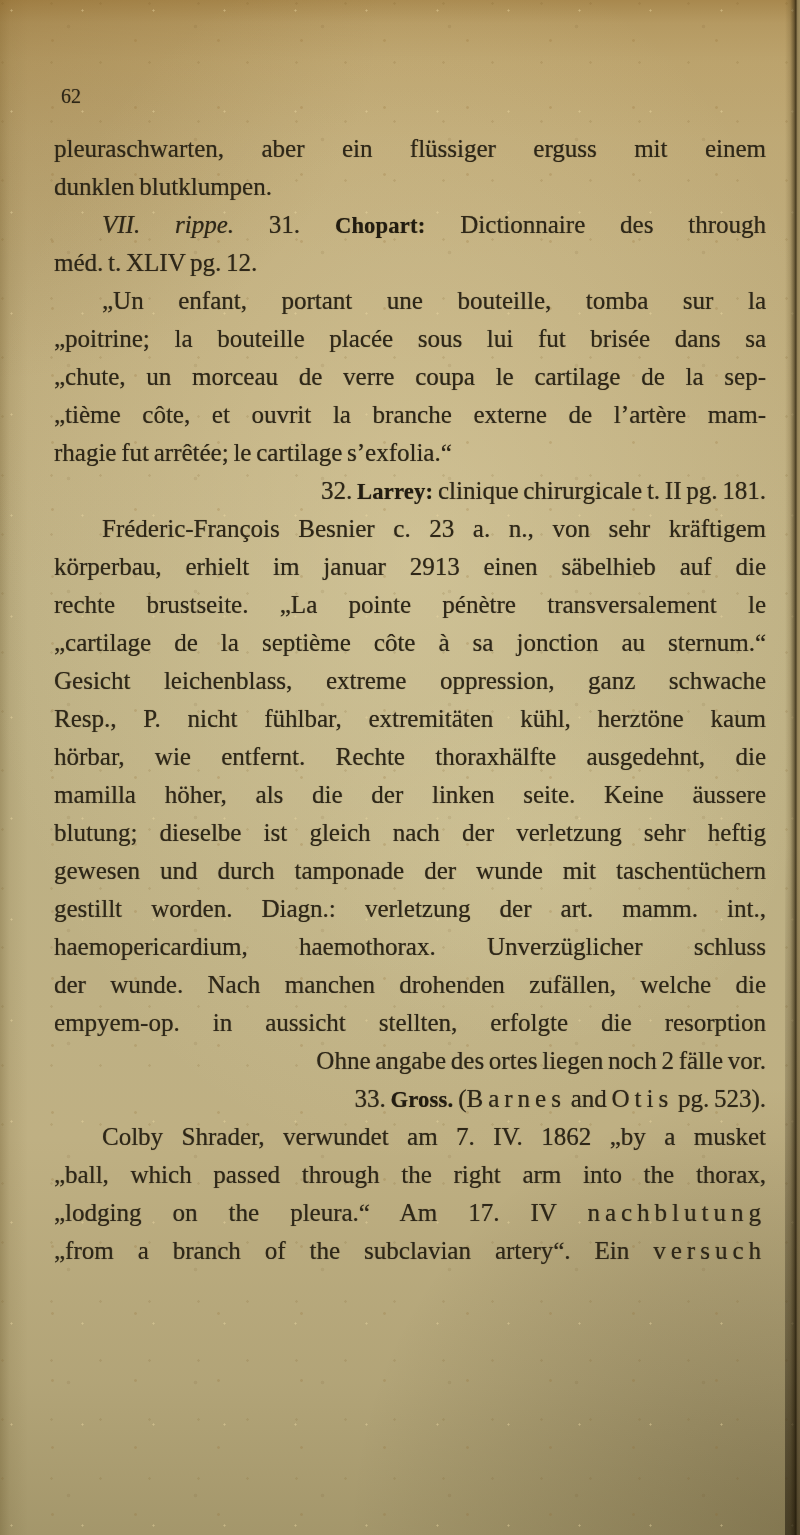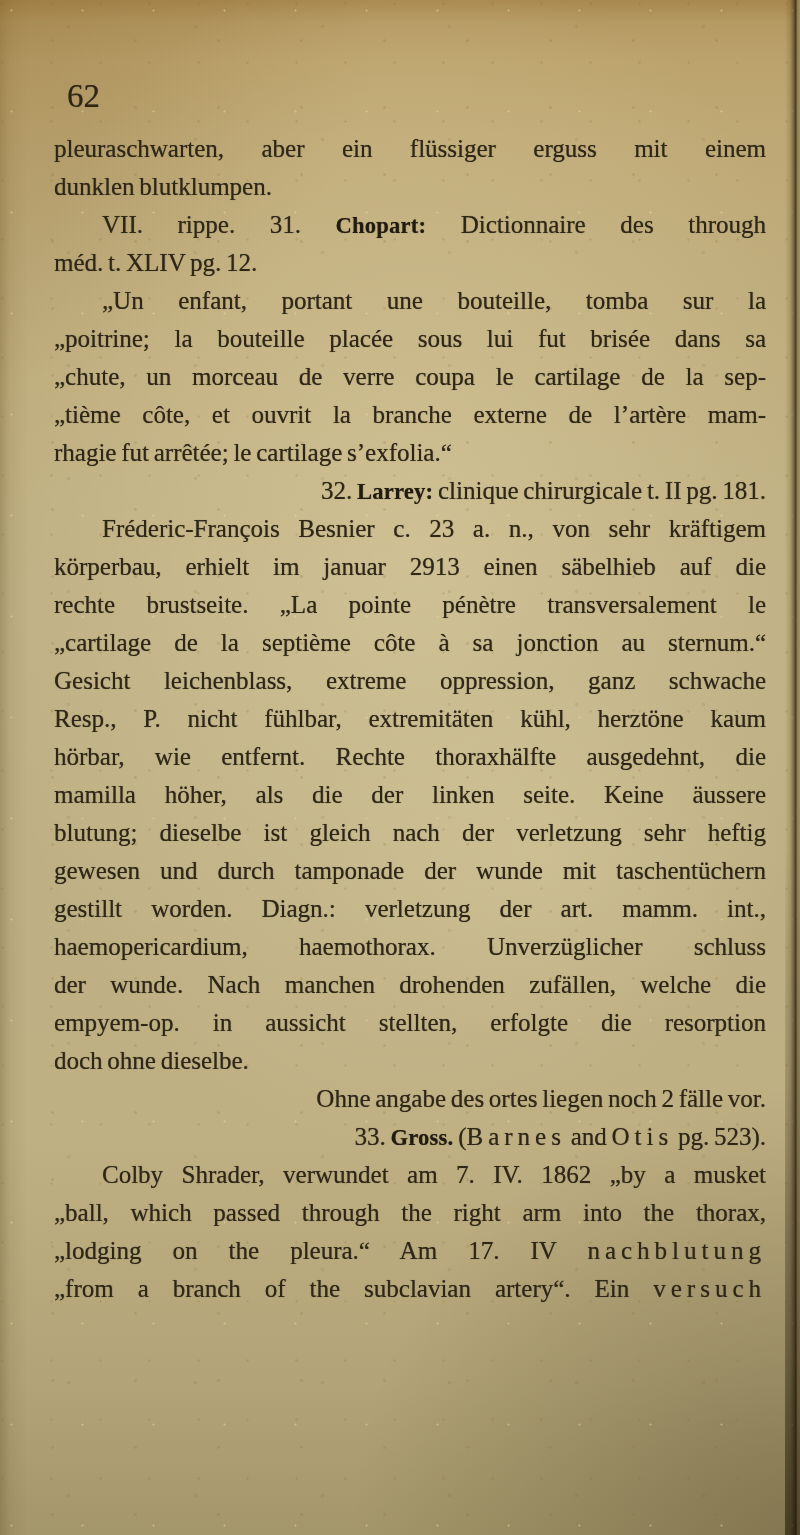--- a/index.html
+++ b/index.html
@@ -32,40 +32,40 @@
     background-size: 83px 67px, 49px 59px, 71px 101px, 127px 113px;
     background-position: 11px 7px, 27px 33px, 47px 61px, 5px 83px;
   }
   .page-edge {
     position: absolute; top: 0; right: 0; width: 15px; height: 100%;
     background-image:
       linear-gradient(180deg, rgba(0,0,0,0) 0%, rgba(0,0,0,0) 55%, rgba(25,18,6,0.35) 88%, rgba(25,18,6,0.55) 100%),
       linear-gradient(90deg, rgba(90,70,30,0) 0%, rgba(90,70,30,0.22) 35%, rgba(62,48,20,0.60) 60%, rgba(42,32,12,0.80) 72%, rgba(148,130,86,0.95) 84%, rgba(160,142,96,1) 100%);
   }
   .page-number {
-    position: absolute; left: 67px; top: 82px;
-    font-size: 33px; line-height: 28px; color: #2d2616;
+    position: absolute; left: 61px; top: 82px;
+    font-size: 20px; line-height: 28px; color: #2d2616;
     text-shadow: 0 0 1px rgba(45,38,22,0.5);
   }
   .text-block {
     position: absolute; left: 54px; top: 130px; width: 712px;
     font-size: 25px; color: #2e2718;
     word-spacing: -1.5px;
   }
   .line {
     height: 38px; line-height: 38px; overflow: hidden;
     text-shadow: 0 0 1px rgba(46,39,24,0.45), 0.4px 0.4px 0 rgba(46,39,24,0.25);
   }
   .line.j { text-align: justify; text-align-last: justify; }
   .line.ind { padding-left: 48px; text-align: right; }
   .b {
     font-family: Liberation Serif, serif; font-weight: 700;
     font-size: 0.90em; color: #221c10; letter-spacing: 0.01em;
   }
-  .i { }
+  .i { font-style: italic; }
   .sp { letter-spacing: 0.2em; }
 </style>
 </head>
 <body>
 
 <div class="paper">
   <span class="page-number">62</span>
   <div class="text-block">
       <div class="line j"><span>pleuraschwarten, aber ein flüssiger erguss mit einem</span></div>
       <div class="line"><span>dunklen blutklumpen.</span></div>
@@ -84,21 +84,20 @@
       <div class="line j"><span>Gesicht leichenblass, extreme oppression, ganz schwache</span></div>
       <div class="line j"><span>Resp., P. nicht fühlbar, extremitäten kühl, herztöne kaum</span></div>
       <div class="line j"><span>hörbar, wie entfernt. Rechte thoraxhälfte ausgedehnt, die</span></div>
       <div class="line j"><span>mamilla höher, als die der linken seite. Keine äussere</span></div>
       <div class="line j"><span>blutung; dieselbe ist gleich nach der verletzung sehr heftig</span></div>
       <div class="line j"><span>gewesen und durch tamponade der wunde mit taschentüchern</span></div>
       <div class="line j"><span>gestillt worden. Diagn.: verletzung der art. mamm. int.,</span></div>
       <div class="line j"><span>haemopericardium, haemothorax. Unverzüglicher schluss</span></div>
       <div class="line j"><span>der wunde. Nach manchen drohenden zufällen, welche die</span></div>
       <div class="line j"><span>empyem-op. in aussicht stellten, erfolgte die resorption</span></div>
-      <div class="line"><span>doch ohne dieselbe.</span></div>
       <div class="line ind"><span>Ohne angabe des ortes liegen noch 2 fälle vor.</span></div>
       <div class="line ind"><span>33. </span><span class="b">Gross.</span><span> (</span><span class="sp">Barnes</span><span> and </span><span class="sp">Otis</span><span> pg. 523).</span></div>
       <div class="line j ind"><span>Colby Shrader, verwundet am 7. IV. 1862 „by a musket</span></div>
       <div class="line j"><span>„ball, which passed through the right arm into the thorax,</span></div>
       <div class="line j"><span>„lodging on the pleura.“ Am 17. IV </span><span class="sp">nachblutung</span></div>
       <div class="line j"><span>„from a branch of the subclavian artery“. Ein </span><span class="sp">versuch</span></div>
     </div>
   <div class="page-edge"></div>
 </div>
 

